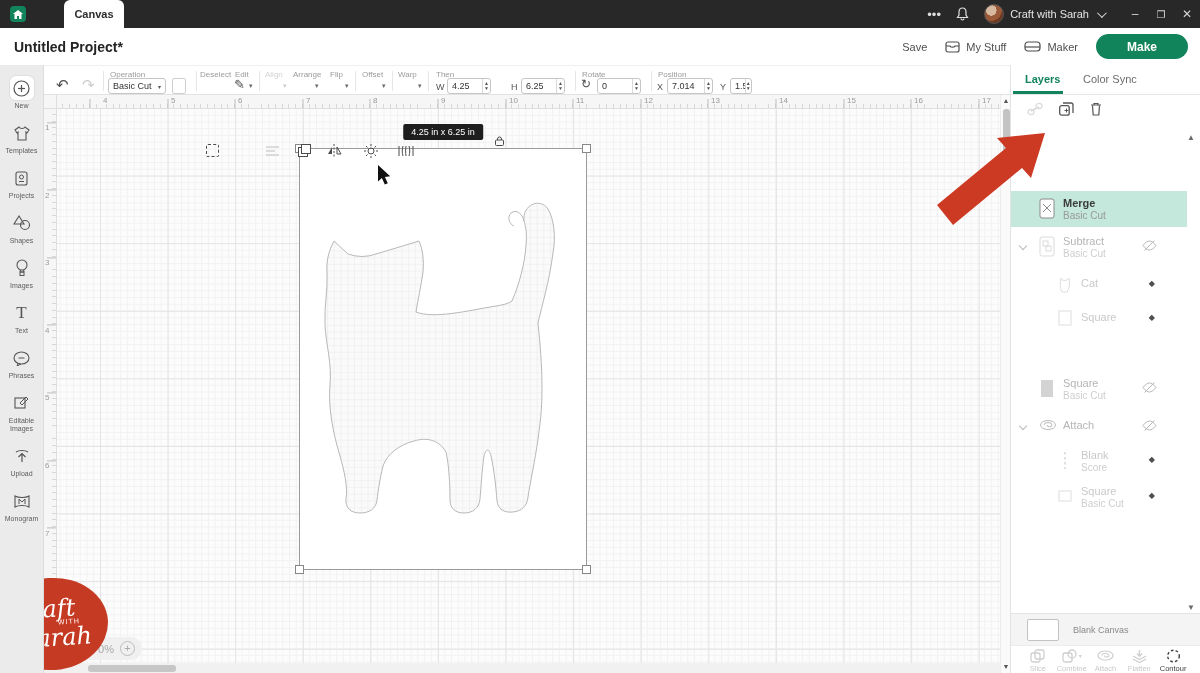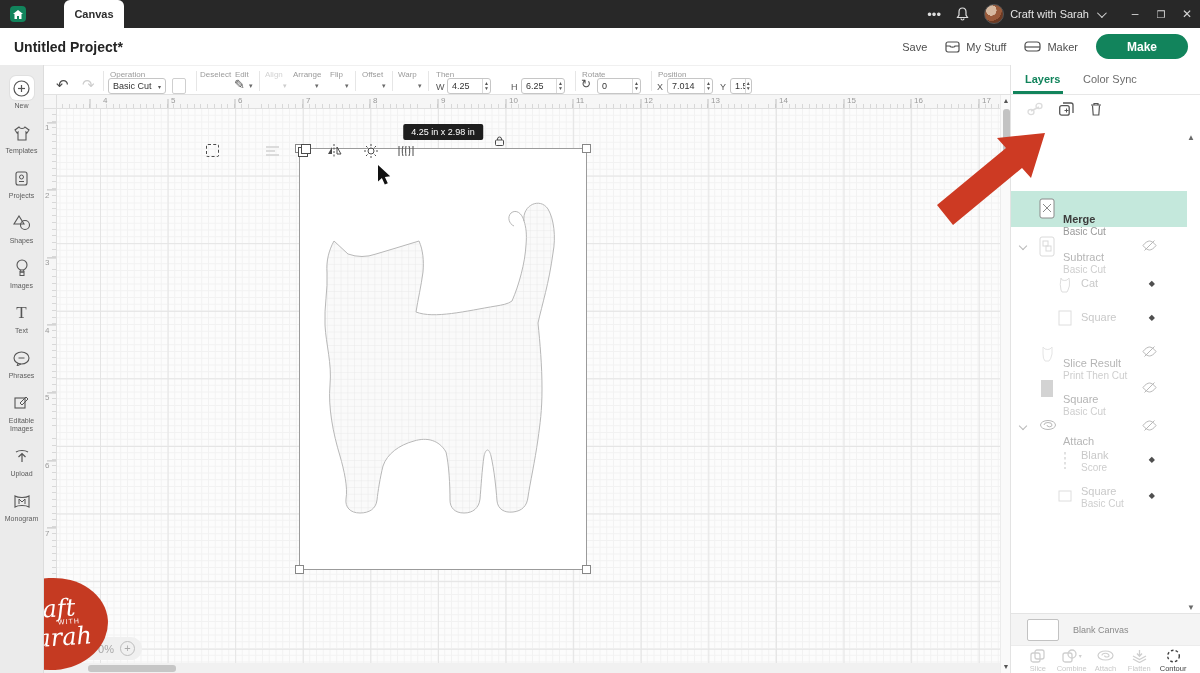--- a/index.html
+++ b/index.html
@@ -96,21 +96,21 @@
   .r-tab1{position:absolute;left:14px;top:8px;font-size:11px;font-weight:bold;color:var(--accent-green);}
   .r-tab2{position:absolute;left:72px;top:8px;font-size:11px;color:#6d6d6d;}
   .r-underline{position:absolute;left:2px;bottom:0;width:50px;height:3px;background:var(--accent-green);}
   .r-actions{position:absolute;left:0;top:30px;width:100%;height:28px;display:flex;align-items:center;gap:16px;padding-left:16px;}
   .list{position:absolute;left:0;top:60px;width:100%;height:488px;background:#fff;}
   .lrow{position:absolute;left:0;width:176px;height:36px;}
   .lrow.sel{background:var(--highlight-mint);}
   .chev{position:absolute;left:9px;top:14px;width:6px;height:6px;border-right:1.3px solid #b9b9b9;border-bottom:1.3px solid #b9b9b9;transform:rotate(45deg);}
   .thumb1{position:absolute;left:28px;top:7px;}
   .thumb2{position:absolute;left:46px;top:7px;}
-  .ltxt1{position:absolute;left:52px;top:5px;margin-top:16px;}
+  .ltxt1{position:absolute;left:52px;top:5px;}
   .ltxt2{position:absolute;left:70px;top:5px;}
   .ltitle{font-size:11px;font-weight:bold;color:#3c3c3c;line-height:14px;}
   .ltitle.dim{color:#b5b5b5;font-weight:normal;}
   .lsub{font-size:10px;color:#999;line-height:12px;}
   .lsub.dim{color:#cecece;}
   .rowic{position:absolute;right:30px;top:10px;}
   .dia{position:absolute;right:32px;top:12px;font-size:8px;color:#4f4f4f;}
   .lscroll-up{position:absolute;right:5px;top:68px;font-size:8px;color:#6a6a6a;}
   .lscroll-dn{position:absolute;right:5px;top:538px;font-size:8px;color:#6a6a6a;}
   .blank-row{position:absolute;left:0;top:548px;width:100%;height:32px;background:#f4f4f4;border-top:1px solid #e4e4e4;display:flex;align-items:center;}
@@ -160,21 +160,21 @@
   <span class="v-num" style="top:149px">3</span>
   <span class="v-num" style="top:217px">4</span>
   <span class="v-num" style="top:284px">5</span>
   <span class="v-num" style="top:352px">6</span>
   <span class="v-num" style="top:420px">7</span>
   <span class="v-num" style="top:487px">8</span>
 </div>
 <div class="ruler-corner"></div>
 
 <div class="selection">
-  <div class="size-tip">4.25 in x 2.98 in</div>
+  <div class="size-tip">4.25 in x 6.25 in</div>
   <svg width="286" height="420" viewBox="0 0 286 420">
     <defs>
       <pattern id="gridp" width="6.76" height="6.76" patternUnits="userSpaceOnUse">
         <rect width="6.76" height="6.76" fill="#fafafa"></rect>
         <path d="M6.76,0 L0,0 0,6.76" stroke="#eaeaea" stroke-width="1" fill="none"></path>
       </pattern>
     </defs>
     <rect x="0" y="0" width="286" height="420" fill="#ffffff"></rect>
     <path d="M34,92 L48,105 Q62,110 76,105 L96,99 L119,92
       C123,101 124,112 123,123 C121,138 118,150 116,163
@@ -558,33 +558,20 @@
     <div class="lrow" style="top:176px;height:34px">
       <svg class="thumb2" width="16" height="20">
           <rect x="2" y="3" width="12" height="14" fill="none" stroke="#dedede"></rect>
         </svg>
       <div class="ltxt2" style="top:9px">
           <div class="ltitle dim" style="font-weight:normal;color:#c9c9c9">Square</div>
         </div>
       <span class="dia">◆</span>
     </div>
 
-    <div class="lrow" style="top:210px;height:36px">
-      <svg class="thumb1" width="16" height="21">
-          <path d="M4,5 L6,7 Q9,8 11,7 L13,5 L13,12 Q12,17 10,19 H6 Q4,17 4,12 Z" fill="none" stroke="#e4e4e4"></path>
-        </svg>
-      <div class="ltxt1">
-          <div class="ltitle dim">Slice Result</div>
-          <div class="lsub dim">Print Then Cut</div>
-        </div>
-      <svg class="rowic" width="15" height="13">
-          <path d="M1,6.5 C3,3.5 6,2 7.5,2 C9,2 12,3.5 14,6.5 C12,9.5 9,11 7.5,11 C6,11 3,9.5 1,6.5 Z" fill="none" stroke="#b9b9b9"></path>
-          <line x1="2.5" y1="11.5" x2="12.5" y2="1.5" stroke="#b9b9b9"></line>
-        </svg>
-    </div>
 
     <div class="lrow" style="top:246px;height:36px">
       <svg class="thumb1" width="16" height="21">
           <rect x="2" y="2" width="12" height="17" fill="#d3d3d3"></rect>
         </svg>
       <div class="ltxt1">
           <div class="ltitle dim">Square</div>
           <div class="lsub dim">Basic Cut</div>
         </div>
       <svg class="rowic" width="15" height="13">

